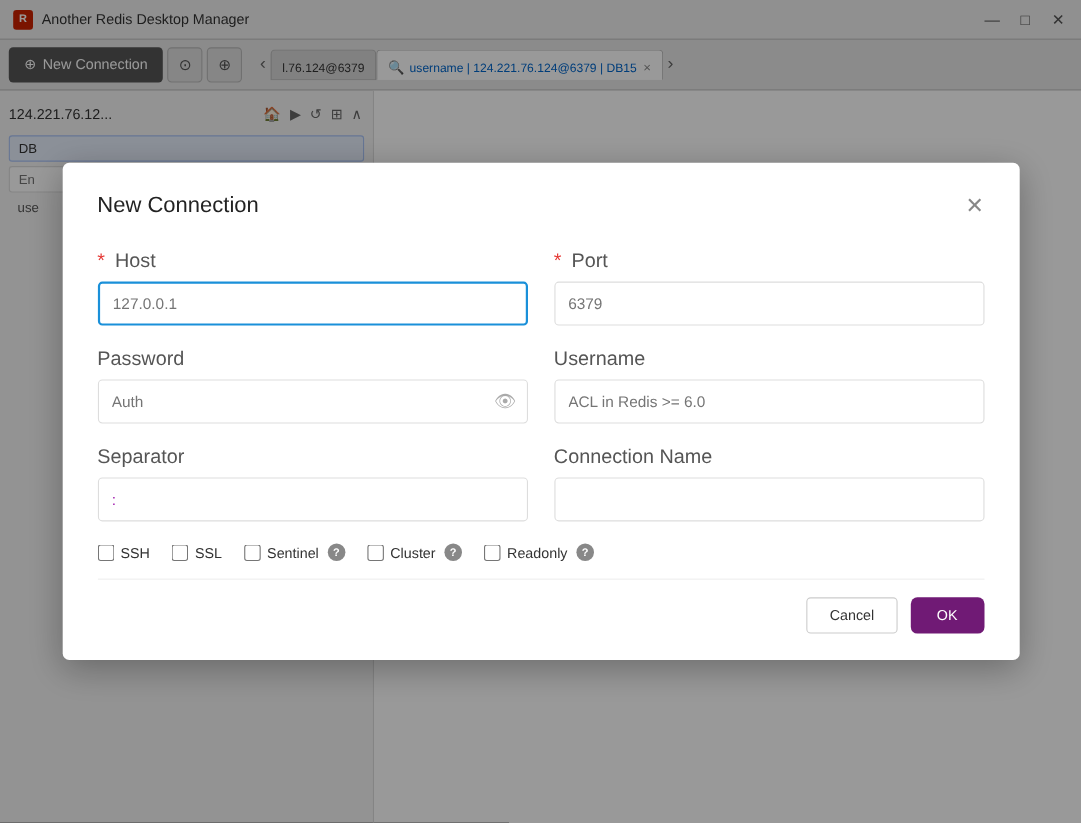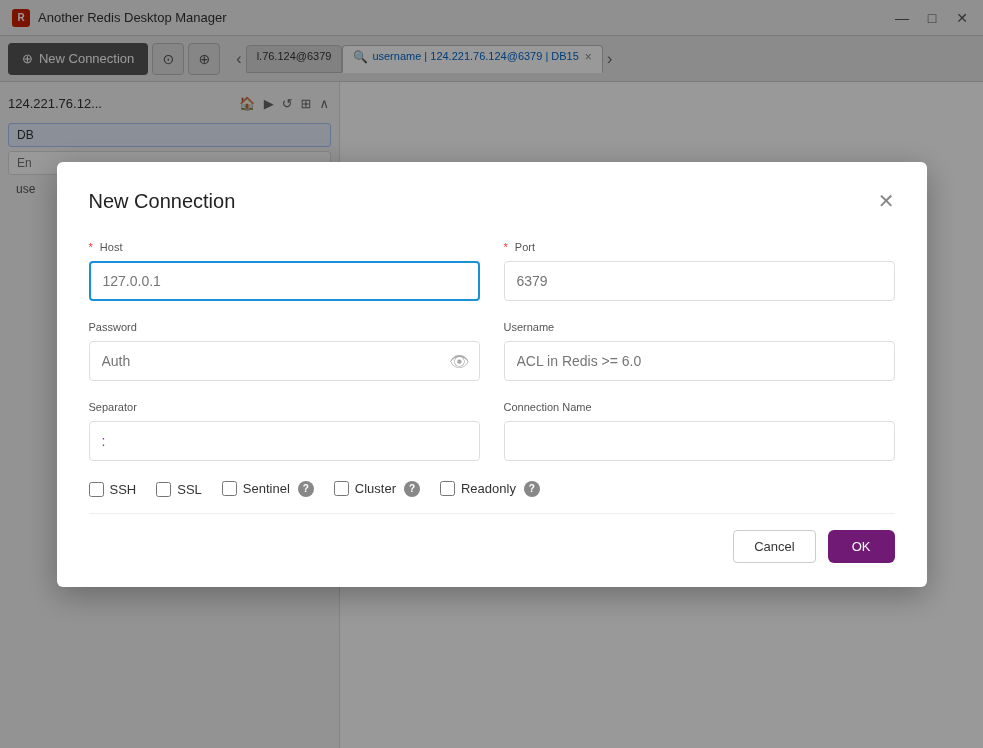--- a/index.html
+++ b/index.html
@@ -108,21 +108,21 @@
       padding: 0 4px;
     }
     .tab-item {
       background: #d8d8d8;
       border: 1px solid #bbb;
       border-radius: 4px 4px 0 0;
       padding: 4px 10px;
       font-size: 11px;
       color: #333;
       display: flex;
-      align-items: flex-start;
+      align-items: flex-end;
       gap: 4px;
       cursor: pointer;
       height: 28px;
       white-space: nowrap;
     }
     .tab-item.active {
       background: white;
       border-bottom-color: white;
       color: #0066cc;
     }
@@ -262,21 +262,21 @@
     
     .form-row {
       display: flex;
       gap: 24px;
       margin-bottom: 20px;
     }
     .form-group {
       flex: 1;
     }
     .form-label {
-      font-size: 11px;
+      font-size: 18px;
       color: #555;
       margin-bottom: 8px;
       display: block;
     }
     .required-star {
       color: #e53935;
       margin-right: 4px;
     }
     .form-input {
       width: 100%;

